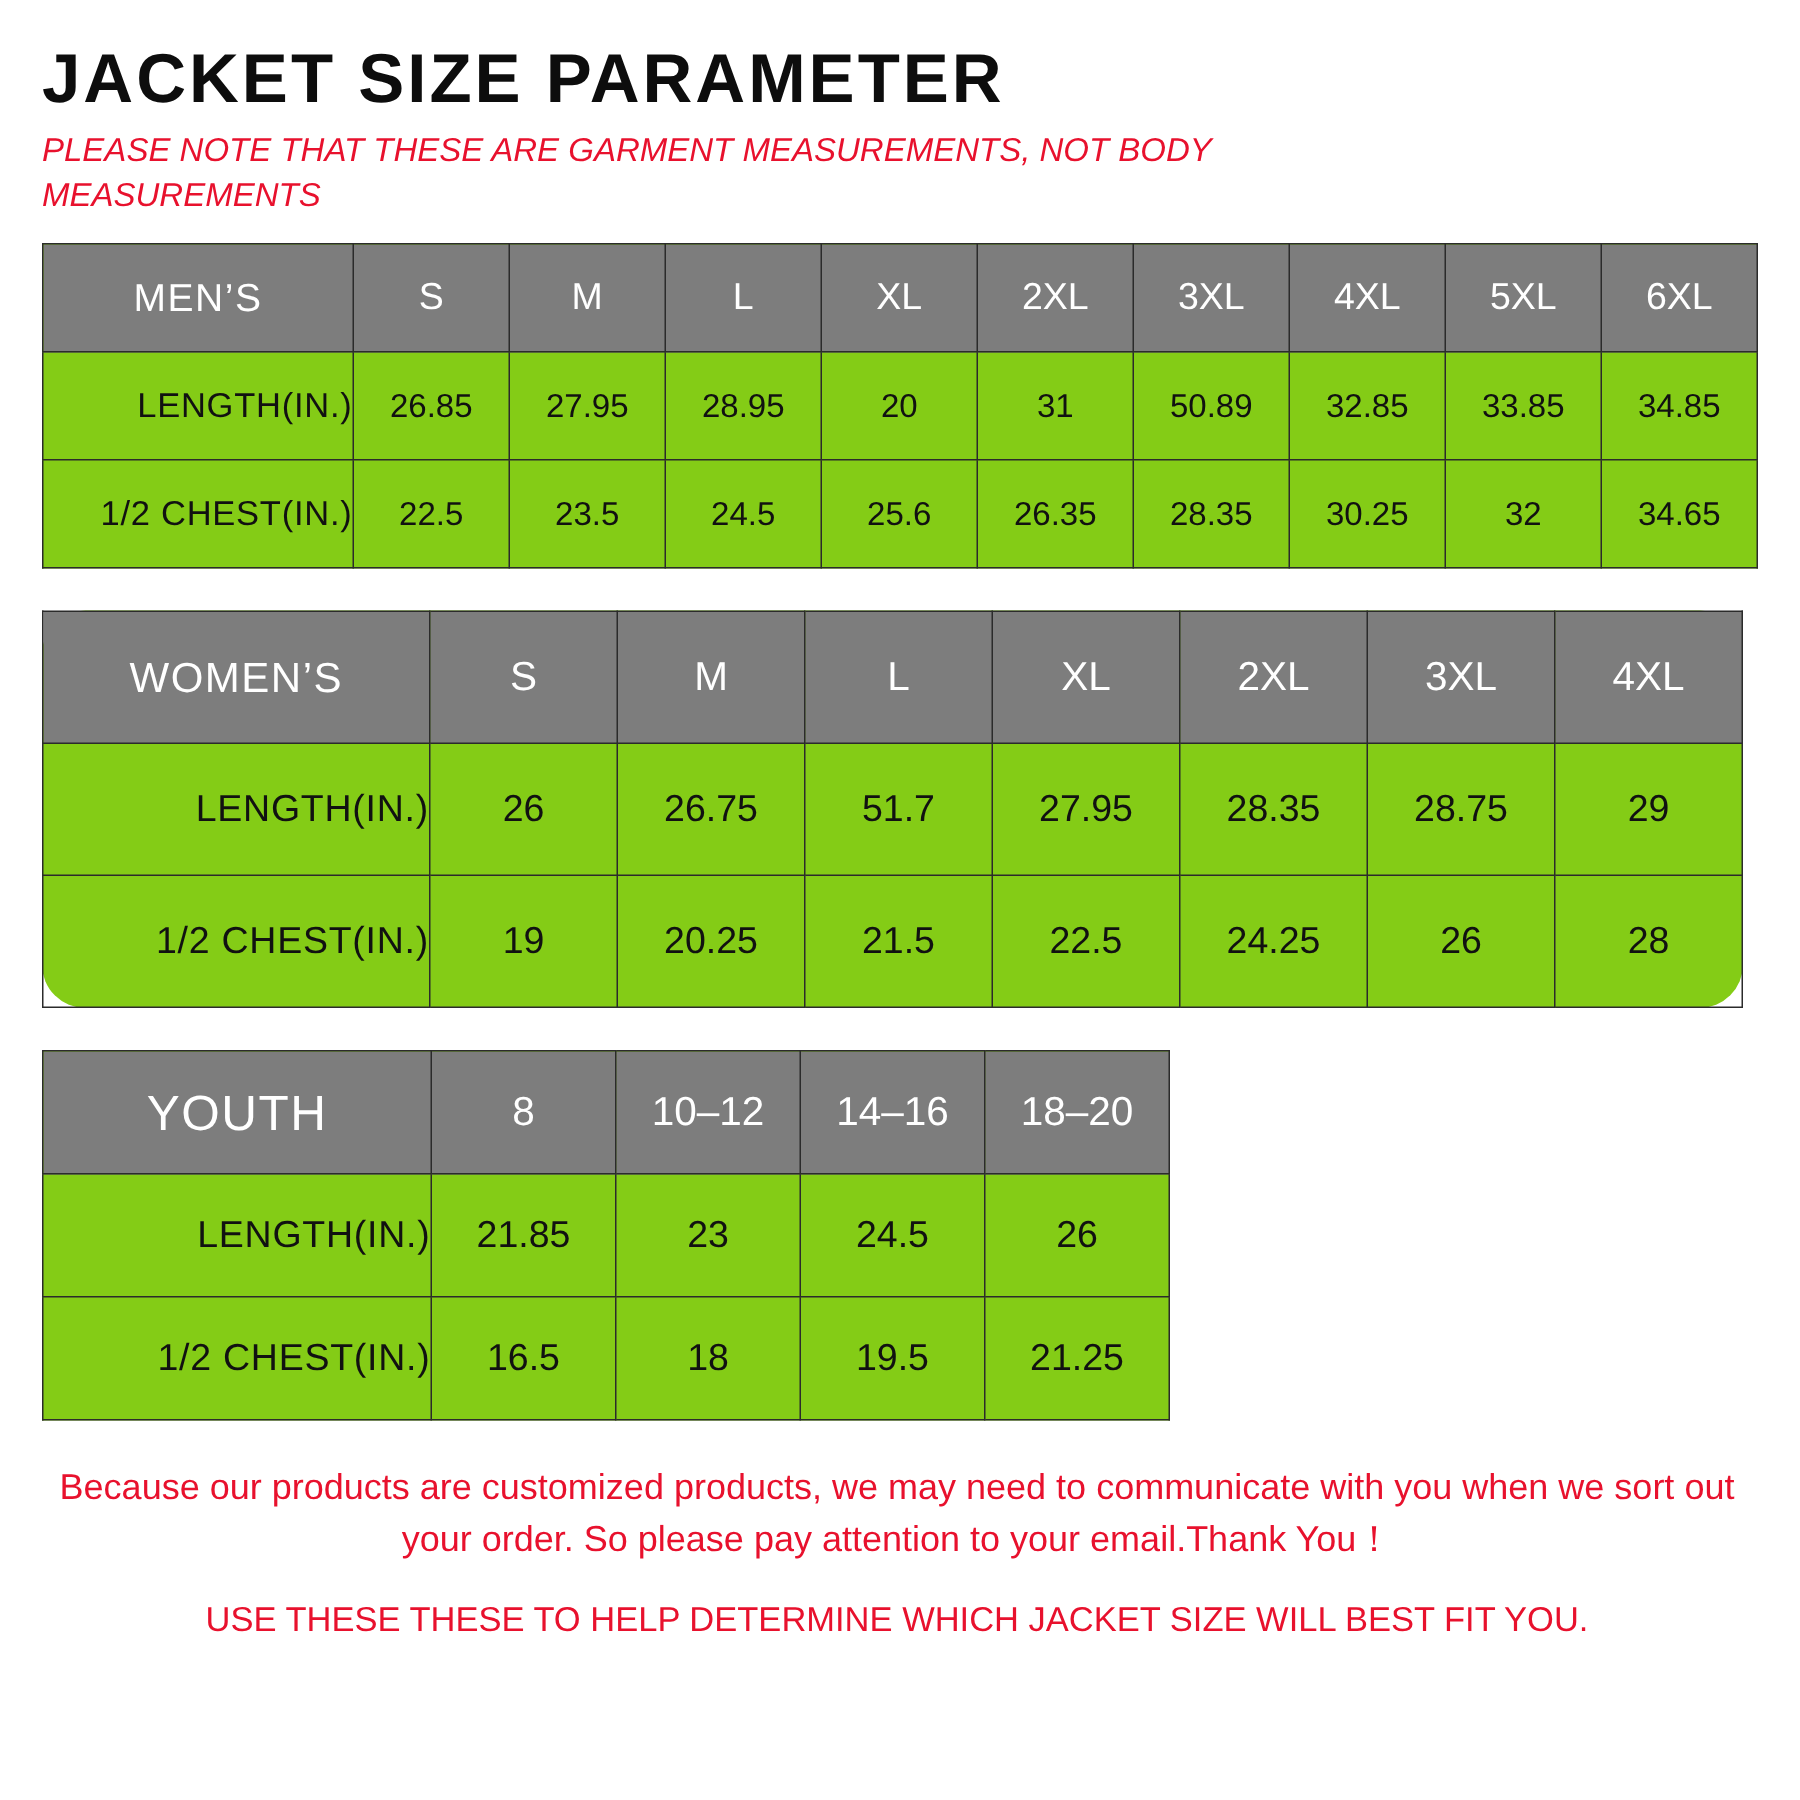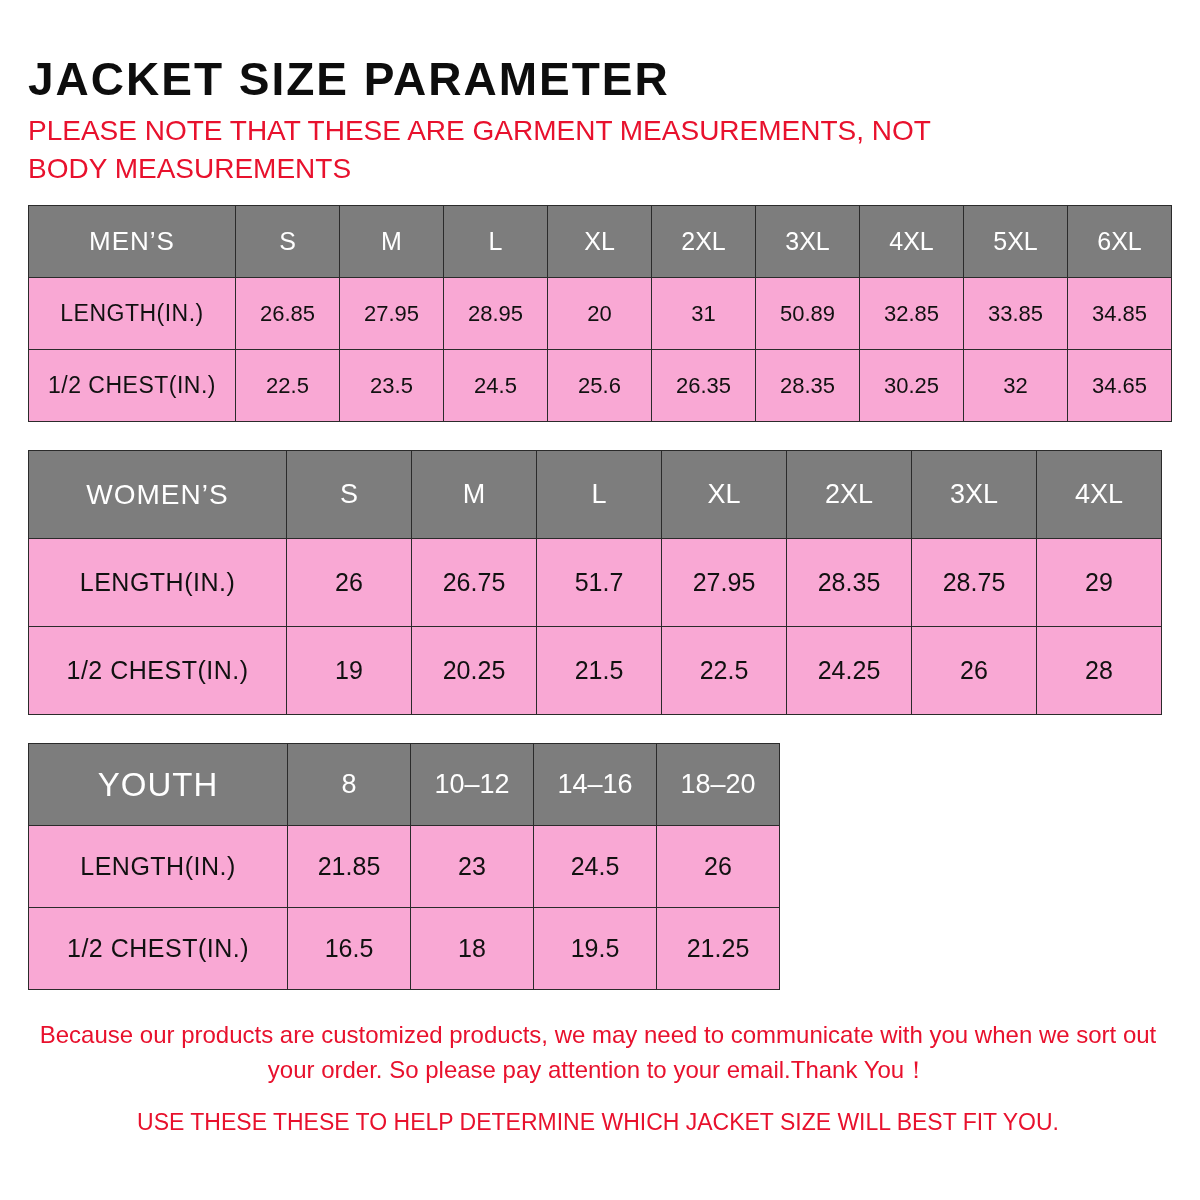--- a/index.html
+++ b/index.html
@@ -13,42 +13,42 @@
     font-family: "Liberation Sans", sans-serif;
     color: #1a1a1a;
     overflow: hidden;
   }
   .page {
     width: 1200px;
     height: 956px;
     box-sizing: border-box;
     padding: 26px 28px 2px 28px;
     position: relative;
-    margin-top: 27px;
   }
   .title {
     font-size: 46px;
     font-weight: bold;
     letter-spacing: 2px;
     color: #0d0d0d;
     margin: 0 0 6px 0;
     line-height: 1.15;
   }
   .note {
     color: #e8112d;
-    font-size: 28px;
+    font-size: 22px;
     line-height: 1.35;
     margin: 0 0 18px 0;
     max-width: 930px;
+    font-style: italic;
   }
   table.size-table {
     border-collapse: collapse;
     table-layout: fixed;
     margin-bottom: 28px;
-    background: #f9a8d4;
+    background: #84cc16;
   }
   table.size-table td {
     border: 1px solid #2b2b2b;
     text-align: center;
     vertical-align: middle;
     font-size: 22px;
     color: #111;
     padding: 0;
   }
   table.size-table tr.head td {
@@ -59,30 +59,31 @@
   table.size-table tr.head td.label {
     font-size: 26px;
     letter-spacing: 1px;
   }
   table.size-table tr.head td.size {
     font-size: 25px;
   }
   table.size-table td.rowlabel {
     font-size: 23px;
     letter-spacing: 0.5px;
+    text-align: right;
   }
   
   #men-table { width: 1144px; }
   #men-table tr { height: 72px; }
   #men-table tr.head { height: 72px; }
   #men-table td.rowlabel { width: 216px; }
   #men-table td.size, #men-table td.val { width: 103px; }
 
   
-  #women-table { width: 1134px; }
+  #women-table { width: 1134px; border-radius: 29px; }
   #women-table tr { height: 88px; }
   #women-table td.rowlabel { width: 262px; }
   #women-table td.size, #women-table td.val { width: 124px; }
   #women-table tr.head td.label { font-size: 28px; }
   #women-table tr.head td.size { font-size: 27px; }
   #women-table td.rowlabel { font-size: 25px; }
   #women-table td.val { font-size: 25px; }
 
   
   #youth-table { width: 752px; }

